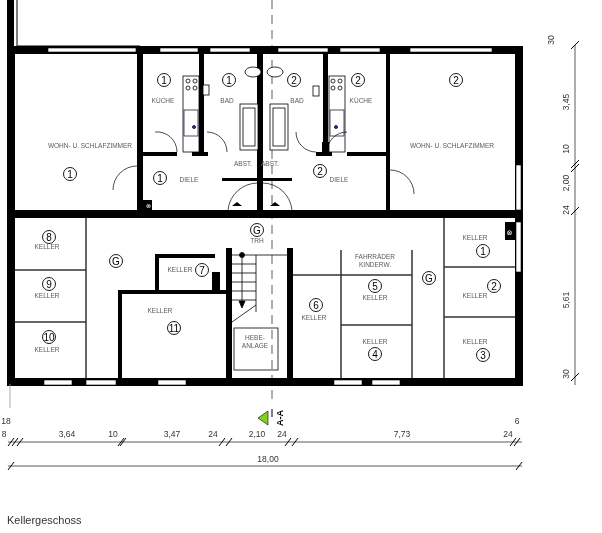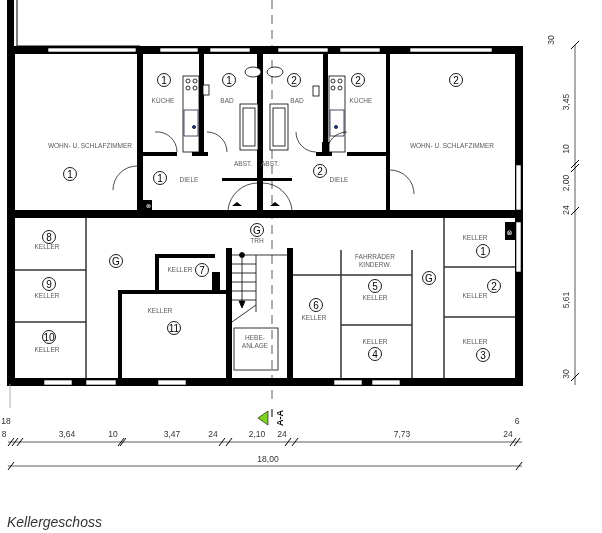--- a/index.html
+++ b/index.html
@@ -2,21 +2,21 @@
 <html><head>
 <meta charset="utf-8">
 <style>
   html,body{margin:0;padding:0;background:#fff;}
   body{width:602px;height:533px;position:relative;overflow:hidden;font-family:"Liberation Sans",sans-serif;}
   svg{position:absolute;left:0;top:0;}
   .lbl{font-family:"Liberation Sans",sans-serif;font-size:6.5px;fill:#5a5a5a;text-anchor:middle;}
   .num{font-family:"Liberation Sans",sans-serif;font-size:10px;fill:#000;text-anchor:middle;dominant-baseline:central;}
   .dim{font-family:"Liberation Sans",sans-serif;font-size:8.5px;fill:#333;text-anchor:middle;}
   .we{font-family:"Liberation Sans",sans-serif;font-size:6.5px;font-weight:bold;fill:#000;text-anchor:middle;}
-  .title{position:absolute;left:7px;top:514px;font-size:14px;color:#333;font-style:italic;}
+  .title{position:absolute;left:7px;top:514px;font-size:11px;color:#333;}
 </style>
 </head>
 <body>
 
 <svg width="602" height="533" viewBox="0 0 602 533">
 
   <line x1="272" y1="0" x2="272" y2="400" stroke="#777" stroke-width="1.2" stroke-dasharray="9,6"></line>
 
   <rect x="7" y="0" width="7" height="50" fill="#000"></rect>
   <line x1="17" y1="0" x2="17" y2="46" stroke="#000" stroke-width="1"></line>

